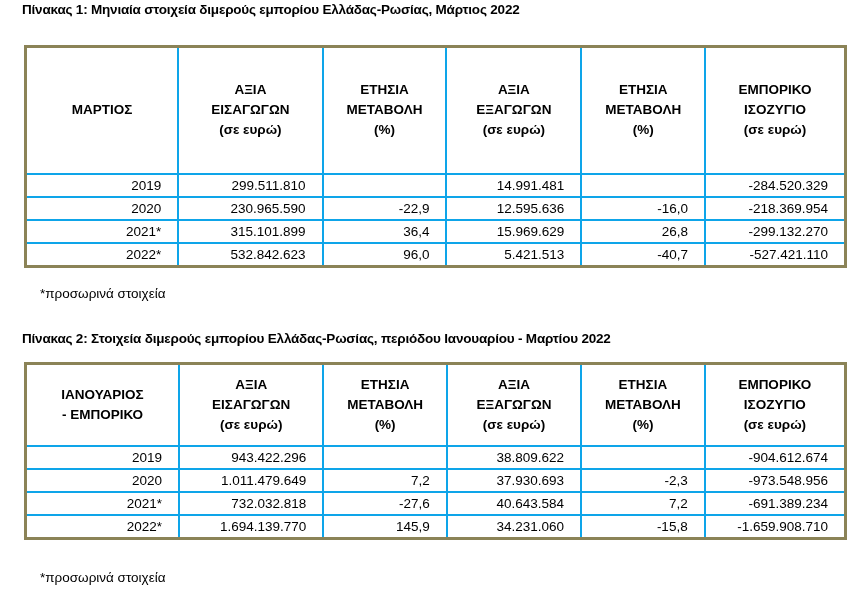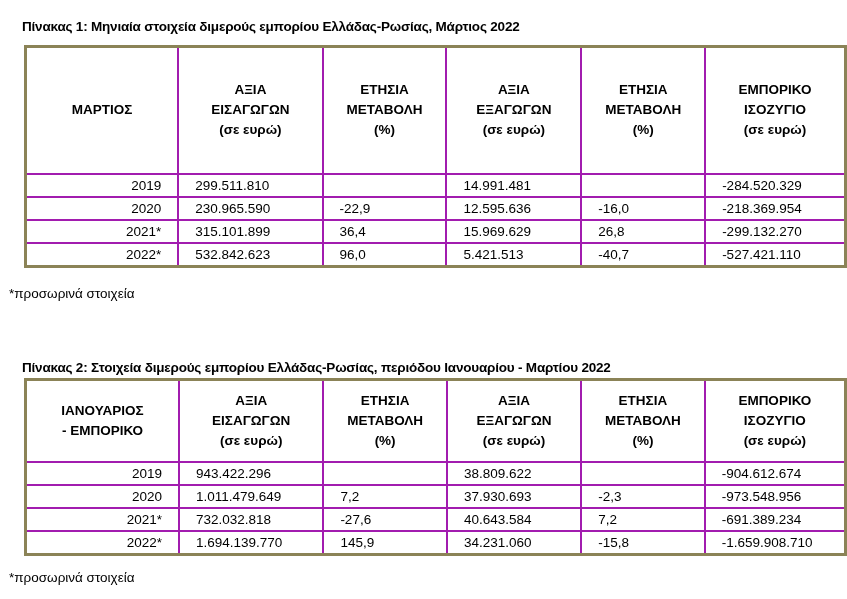--- a/index.html
+++ b/index.html
@@ -12,36 +12,36 @@
       position: absolute; left: 22px;
       font-weight: bold; font-size: 13.5px; letter-spacing: -0.2px;
     }
     table.trade {
       position: absolute; left: 24px;
       border-collapse: collapse;
       border: 3px solid #8b8357;
       font-size: 13.5px;
     }
     table.trade td, table.trade th {
-      border: 2px solid #a21caf;
+      border: 2px solid #0ea5e9;
       padding: 0 16px;
     }
     table.trade th {
       font-weight: bold; text-align: center; line-height: 20px;
     }
-    table.trade td { height: 21px; line-height: 21px; text-align: left; }
+    table.trade td { height: 21px; line-height: 21px; text-align: right; }
     table.trade td.year { text-align: right; }
-    .note { position: absolute; left: 9px; font-size: 13.5px; }
+    .note { position: absolute; left: 40px; font-size: 13.5px; }
     .c1 { width: 123px; } .c2 { width: 113px; } .c3 { width: 91px; }
     .c4 { width: 103px; } .c5 { width: 91px; } .c6 { width: 108px; margin-top: 35px; }
   </style>
 </head>
 <body>
 
-<div class="caption" style="top:19px">Πίνακας 1: Μηνιαία στοιχεία διμερούς εμπορίου Ελλάδας-Ρωσίας, Μάρτιος 2022</div>
+<div class="caption" style="top:2px">Πίνακας 1: Μηνιαία στοιχεία διμερούς εμπορίου Ελλάδας-Ρωσίας, Μάρτιος 2022</div>
 
 <table class="trade" style="top:45px">
   <tbody>
       <tr style="height:127px">
     <th class="c1">ΜΑΡΤΙΟΣ</th>
     <th class="c2"><span>ΑΞΙΑ</span><br><span>ΕΙΣΑΓΩΓΩΝ</span><br><span>(σε ευρώ)</span></th>
     <th class="c3"><span>ΕΤΗΣΙΑ</span><br><span>ΜΕΤΑΒΟΛΗ</span><br><span>(%)</span></th>
     <th class="c4"><span>ΑΞΙΑ</span><br><span>ΕΞΑΓΩΓΩΝ</span><br><span>(σε ευρώ)</span></th>
     <th class="c5"><span>ΕΤΗΣΙΑ</span><br><span>ΜΕΤΑΒΟΛΗ</span><br><span>(%)</span></th>
     <th class="c6"><span>ΕΜΠΟΡΙΚΟ</span><br><span>ΙΣΟΖΥΓΙΟ</span><br><span>(σε ευρώ)</span></th>
@@ -76,23 +76,23 @@
     <td>96,0</td>
     <td>5.421.513</td>
     <td>-40,7</td>
     <td>-527.421.110</td>
   </tr>
 </tbody>
   </table>
 
 <div class="note" style="top:286px">*προσωρινά στοιχεία</div>
 
-<div class="caption" style="top:360px">Πίνακας 2: Στοιχεία διμερούς εμπορίου Ελλάδας-Ρωσίας, περιόδου Ιανουαρίου - Μαρτίου 2022</div>
+<div class="caption" style="top:331px">Πίνακας 2: Στοιχεία διμερούς εμπορίου Ελλάδας-Ρωσίας, περιόδου Ιανουαρίου - Μαρτίου 2022</div>
 
-<table class="trade" style="top:378px">
+<table class="trade" style="top:362px">
   <tbody>
       <tr style="height:82px">
     <th class="c1"><span>ΙΑΝΟΥΑΡΙΟΣ</span><br><span>- ΕΜΠΟΡΙΚΟ</span></th>
     <th class="c2"><span>ΑΞΙΑ</span><br><span>ΕΙΣΑΓΩΓΩΝ</span><br><span>(σε ευρώ)</span></th>
     <th class="c3"><span>ΕΤΗΣΙΑ</span><br><span>ΜΕΤΑΒΟΛΗ</span><br><span>(%)</span></th>
     <th class="c4"><span>ΑΞΙΑ</span><br><span>ΕΞΑΓΩΓΩΝ</span><br><span>(σε ευρώ)</span></th>
     <th class="c5"><span>ΕΤΗΣΙΑ</span><br><span>ΜΕΤΑΒΟΛΗ</span><br><span>(%)</span></th>
     <th class="c6"><span>ΕΜΠΟΡΙΚΟ</span><br><span>ΙΣΟΖΥΓΙΟ</span><br><span>(σε ευρώ)</span></th>
   </tr>
   <tr>

